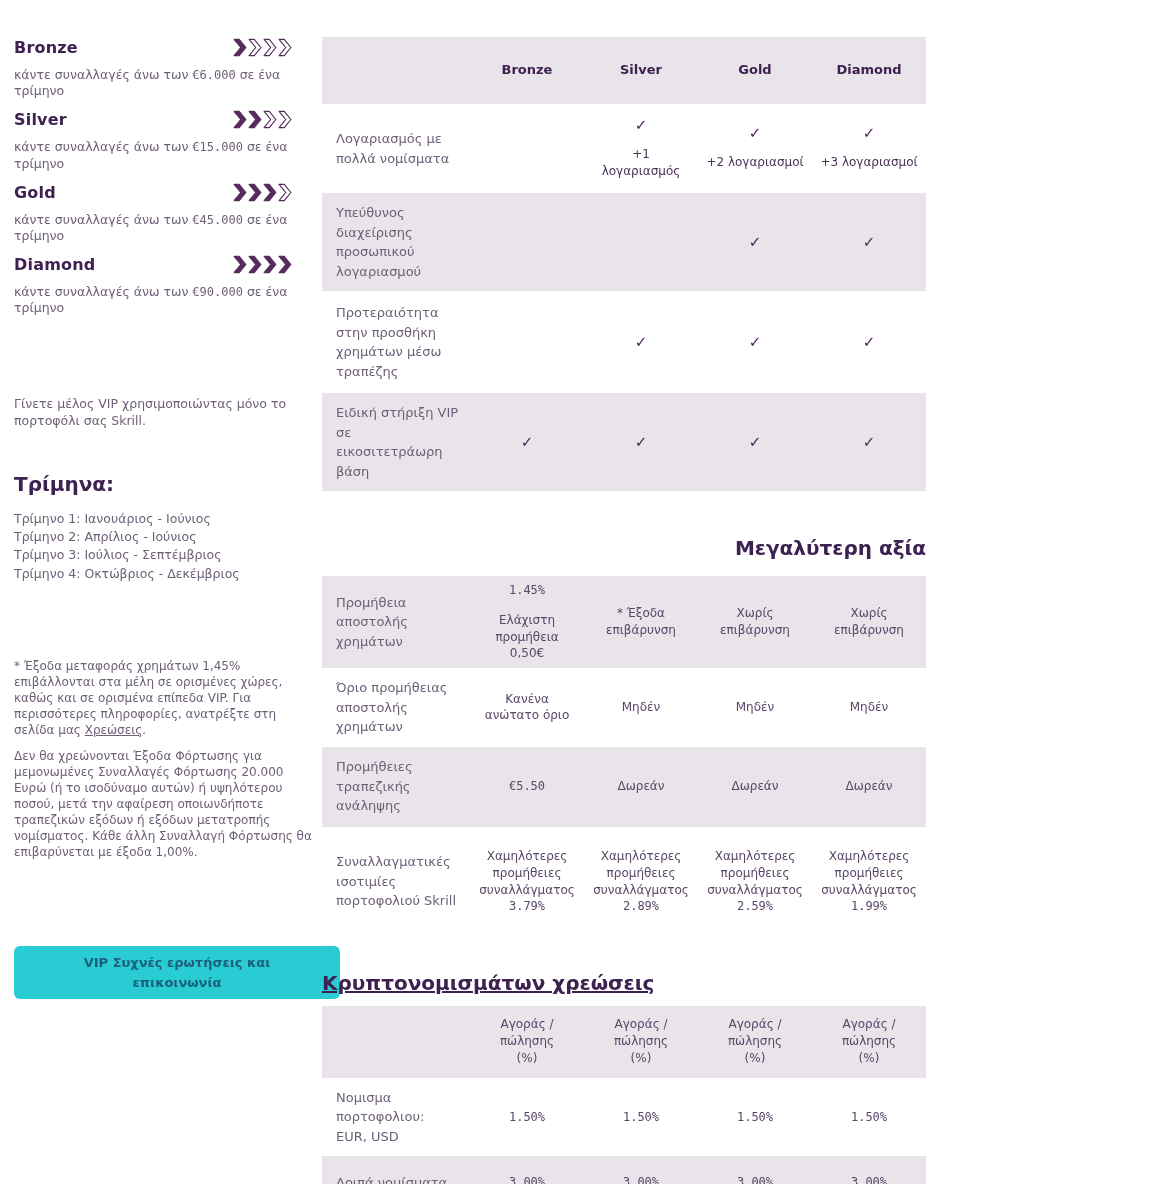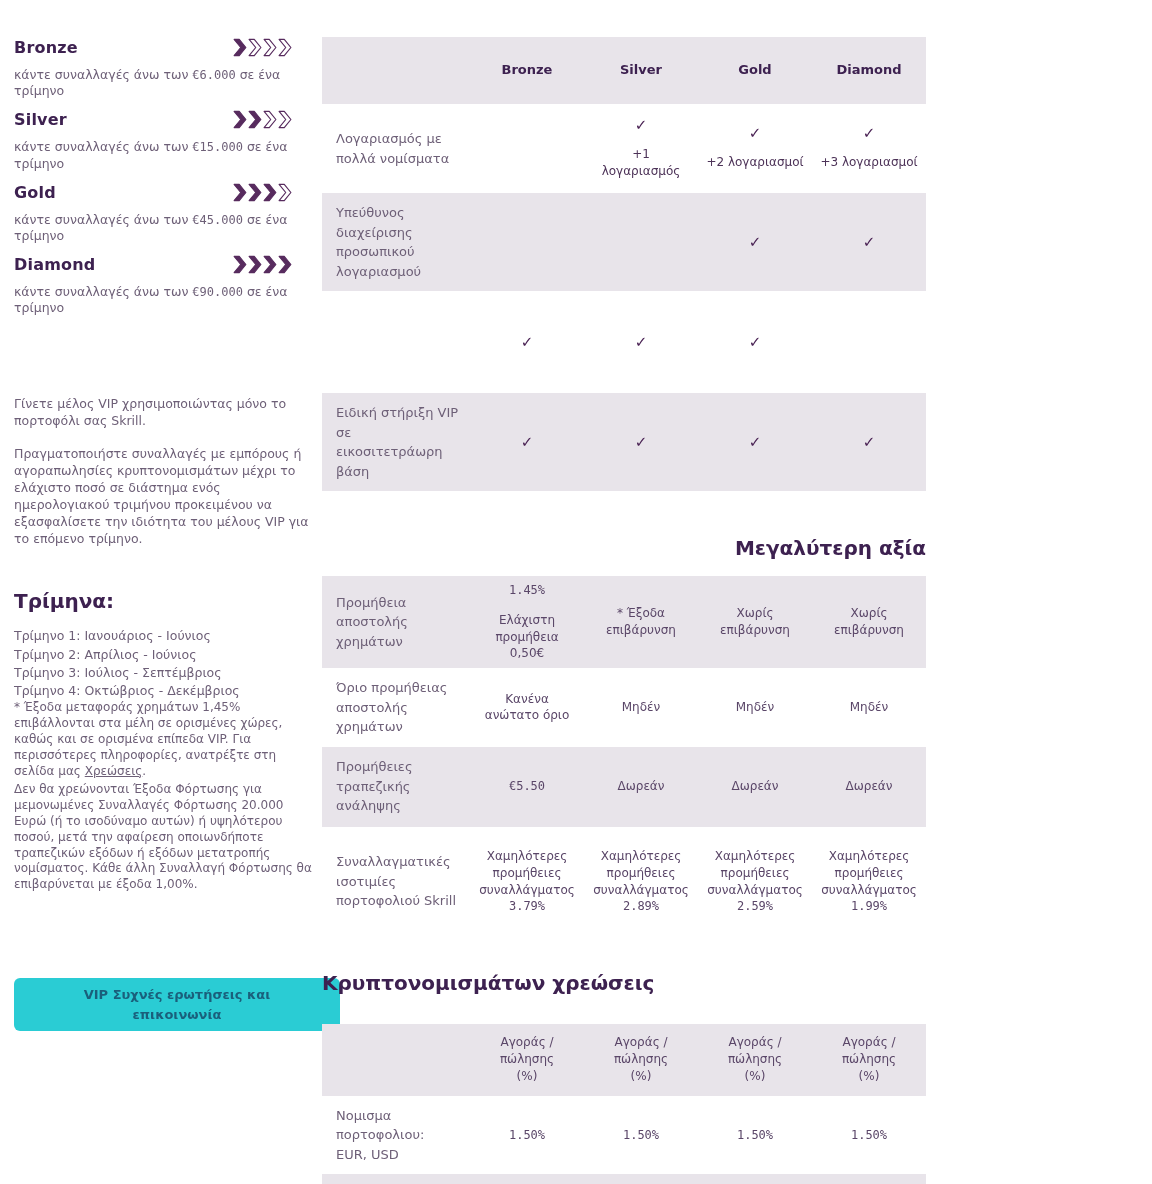--- a/index.html
+++ b/index.html
@@ -25,22 +25,22 @@
   .chevrons{display:flex;align-items:center;gap:1px;margin-right:20px;}
   .chevrons svg{display:block;}
   .tier-desc{font-size:12.5px;line-height:1.28;margin-top:9px;color:var(--muted);}
   .amount{font-family:"DejaVu Sans Mono","Liberation Mono",monospace;font-size:12px;}
 
   .intro-1{margin-top:80px;font-size:12.5px;line-height:1.35;}
   .intro-2{margin-top:16px;font-size:12.5px;line-height:1.35;}
   .quarters-heading{margin-top:42px;font-size:20px;font-weight:700;color:var(--ink);}
   .quarters{margin-top:14px;font-size:12.5px;line-height:1.45;list-style:none;}
   .footnote{font-size:12px;line-height:1.33;}
-  .footnote-1{}
-  .footnote-2{margin-top:2px;}
+  .footnote-1{margin-top:76px;}
+  .footnote-2{margin-top:11px;}
   .fees-link{color:var(--muted);text-decoration:underline;cursor:pointer;}
   .faq-button{display:flex;align-items:center;justify-content:center;text-align:center;
     width:326px;min-height:46px;margin-top:85px;padding:7px 34px;border:none;border-radius:6px;
     background:var(--teal);color:var(--teal-text);font-family:inherit;
     font-size:13px;font-weight:700;line-height:1.5;cursor:pointer;}
 
   
   .content{position:absolute;left:322px;top:37px;width:604px;}
   .row{display:grid;grid-template-columns:148px repeat(4,1fr);align-items:center;}
   .row.gray{background:var(--rowbg);}
@@ -48,21 +48,21 @@
   .cell{display:flex;flex-direction:column;align-items:center;justify-content:center;
         text-align:center;gap:13px;padding:6px 8px;font-size:12px;line-height:1.4;color:var(--value);}
   .col-header{font-size:13px;font-weight:700;color:var(--ink);text-align:center;}
   .check{font-size:15px;font-weight:700;color:var(--check);line-height:1;}
   .check:empty,.sub:empty,.num:empty,.txt:empty{display:none;}
   .sub{font-size:12px;color:#4d3358;}
   .num{font-family:"DejaVu Sans Mono","Liberation Mono",monospace;font-size:12px;color:var(--value);}
   .txt{white-space:pre-line;}
   .section-heading{font-size:20px;font-weight:700;color:var(--ink);}
   .mt-45{margin:45px 0 16px;text-align:right;}
-  .mt-34{margin:34px 0 29px;}
+  .mt-34{margin:34px 0 11px;text-decoration:underline;}
 </style>
 </head>
 <body>
 
 <div class="page">
 
   <aside class="sidebar">
 
     <div class="tier">
       <div class="tier-head">
@@ -142,21 +142,20 @@
             </svg>
             <svg width="14" height="21" viewBox="-1.5 -1.5 19 25">
               <path d="M0 0 H7 L16 11 L7 22 H0 L9 11 Z" fill="#572b5e" stroke="#572b5e" stroke-width="1.5" stroke-linejoin="round"></path>
             </svg>
           </span>
       </div>
       <p class="tier-desc"><span>κάντε συναλλαγές άνω των </span><span class="amount">€90.000</span><span> σε ένα τρίμηνο</span></p>
     </div>
 
     <p class="intro-1">Γίνετε μέλος VIP χρησιμοποιώντας μόνο το πορτοφόλι σας Skrill.</p>
-    <p class="intro-2">Πραγματοποιήστε συναλλαγές με εμπόρους ή αγοραπωλησίες κρυπτονομισμάτων μέχρι το ελάχιστο ποσό σε διάστημα ενός ημερολογιακού τριμήνου προκειμένου να εξασφαλίσετε την ιδιότητα του μέλους VIP για το επόμενο τρίμηνο.</p>
 
     <h3 class="quarters-heading">Τρίμηνα:</h3>
     <ul class="quarters">
       <li>Τρίμηνο 1: Ιανουάριος - Ιούνιος</li>
       <li>Τρίμηνο 2: Απρίλιος - Ιούνιος</li>
       <li>Τρίμηνο 3: Ιούλιος - Σεπτέμβριος</li>
       <li>Τρίμηνο 4: Οκτώβριος - Δεκέμβριος</li>
     </ul>
 
     <p class="footnote footnote-1"><span>* Έξοδα μεταφοράς χρημάτων 1,45% επιβάλλονται στα μέλη σε ορισμένες χώρες, καθώς και σε ορισμένα επίπεδα VIP. Για περισσότερες πληροφορίες, ανατρέξτε στη σελίδα μας </span><a class="fees-link">Χρεώσεις</a><span>.</span></p>
@@ -199,20 +198,21 @@
         <div class="cell"></div>
         <div class="cell">
             <span class="check">✓</span>
           </div>
         <div class="cell">
             <span class="check">✓</span>
           </div>
       </div>
 
       <div class="row" style="min-height:102px">
+        <div class="label">Προτεραιότητα στην προσθήκη χρημάτων μέσω τραπέζης</div>
         <div class="cell"></div>
         <div class="cell">
             <span class="check">✓</span>
           </div>
         <div class="cell">
             <span class="check">✓</span>
           </div>
         <div class="cell">
             <span class="check">✓</span>
           </div>

